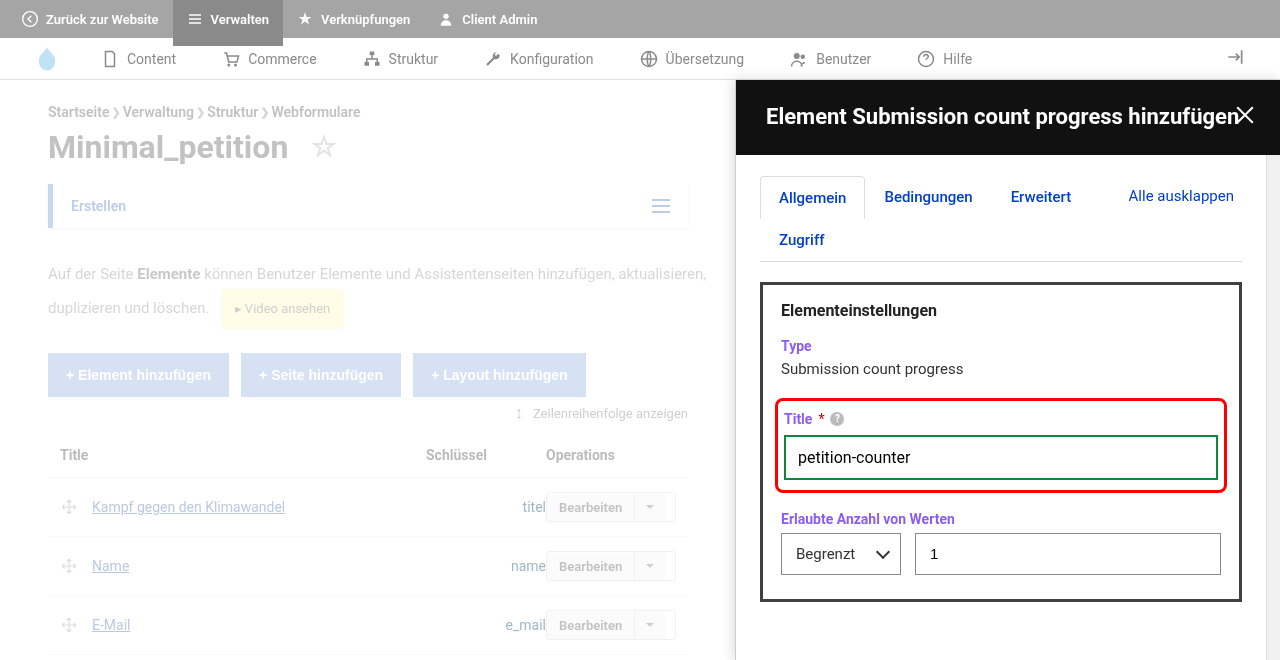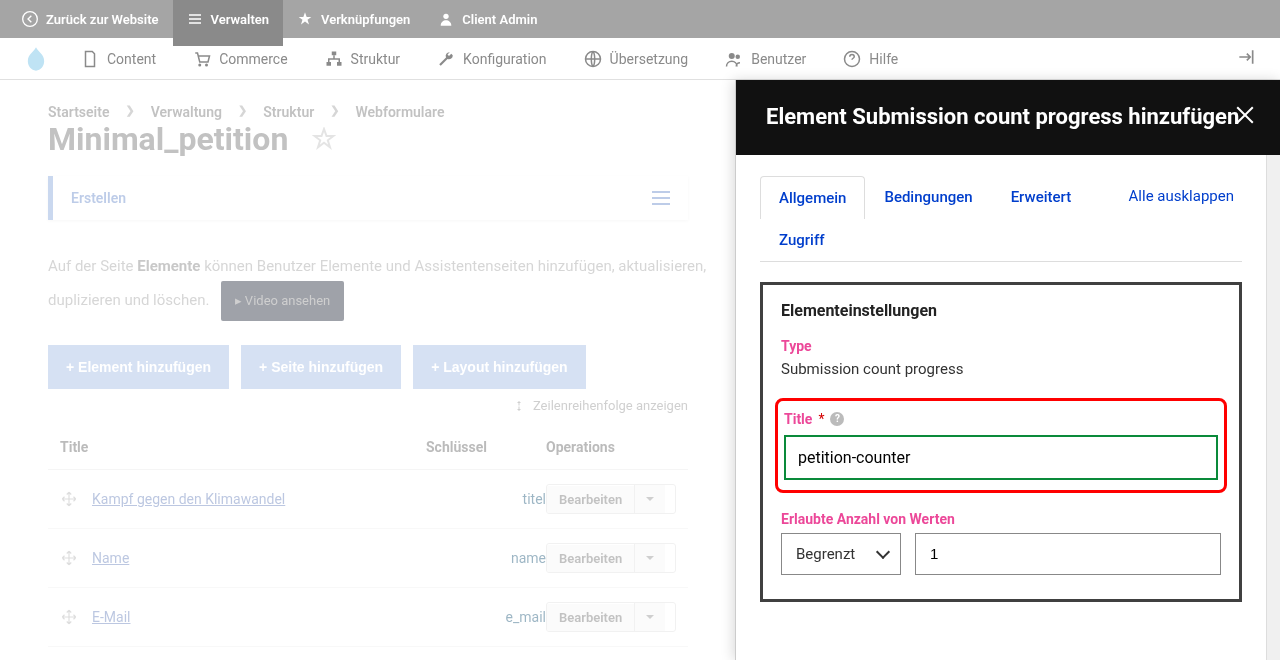--- a/index.html
+++ b/index.html
@@ -5,47 +5,47 @@
 * { box-sizing: border-box; margin: 0; padding: 0; }
 body { font-family: -apple-system, BlinkMacSystemFont, "Segoe UI", Roboto, sans-serif; font-size: 14px; color: #333; background: #fff; width: 1280px; height: 660px; overflow: hidden; position: relative; }
 
 
 .admin-bar { height: 38px; background: #a5a5a5; display: flex; align-items: center; padding: 0 8px; gap: 0; }
 .admin-bar-item { display: flex; align-items: center; gap: 8px; padding: 0 14px; height: 53px; color: #fff; font-weight: 600; font-size: 13px; cursor: pointer; }
 .admin-bar-item.active { background: #8a8a8a; }
 .admin-bar svg { width: 16px; height: 16px; fill: #fff; }
 
 
-.secondary-nav { height: 42px; background: #fff; border-bottom: 1px solid #e0e0e0; display: flex; align-items: center; padding: 0 12px; gap: 5px; }
+.secondary-nav { height: 42px; background: #fff; border-bottom: 1px solid #e0e0e0; display: flex; align-items: center; padding: 0 23px; gap: 14px; }
 .secondary-nav .logo { width: 28px; height: 28px; margin: 0 10px; }
 .secondary-nav-item { display: flex; align-items: center; gap: 8px; padding: 0 16px; height: 42px; color: #8a8a8a; font-size: 14px; cursor: pointer; }
 .secondary-nav-item svg { width: 18px; height: 18px; fill: #8a8a8a; }
 .secondary-nav .spacer { flex: 1; }
 .secondary-nav .nav-right { padding: 0 12px; }
 
 
 .main-area { position: absolute; top: 80px; left: 0; right: 0; bottom: 0; overflow: hidden; }
 .dim-overlay { position: absolute; inset: 0; background: rgba(255,255,255,0.6); z-index: 5; }
 .page-content { padding: 24px 48px; }
 
-.breadcrumb { display: flex; gap: 16px; color: #666; font-size: 14px; font-weight: 600; }
+.breadcrumb { display: flex; align-items: center; gap: 2px; color: #666; font-size: 14px; margin-bottom: 8px; font-weight: 600; }
 .breadcrumb .sep { color: #999; font-size: 11px; }
 
 .page-title-row { display: flex; align-items: center; gap: 24px; margin-bottom: 18px; }
 .page-title { font-size: 32px; font-weight: 700; color: #666; }
 .star-icon { width: 24px; height: 24px; fill: none; stroke: #bbb; stroke-width: 2; }
 
 .create-bar { border-left: 5px solid #7a9fd6; background: #fff; padding: 14px 18px; display: flex; align-items: center; justify-content: space-between; box-shadow: 0 1px 3px rgba(0,0,0,0.08); margin-bottom: 32px; max-width: 640px; }
 .create-bar .label { color: #5a7fc6; font-weight: 600; }
 .hamburger-small { width: 18px; height: 14px; }
 .hamburger-small div { height: 2px; background: #5a7fc6; margin-bottom: 4px; }
 
 .desc-text { color: #999; font-size: 15px; line-height: 1.9; margin-bottom: 24px; max-width: 660px; }
 .desc-text strong { color: #777; font-weight: 700; }
-.video-btn { display: inline-block; background: #0f172a; color: #888; padding: 8px 14px; font-size: 13px; border-radius: 2px; margin-left: 8px; }
+.video-btn { display: inline-block; background: #fef9c3; color: #888; padding: 8px 14px; font-size: 13px; border-radius: 2px; margin-left: 8px; }
 
 .action-buttons { display: flex; gap: 12px; margin-bottom: 8px; }
 .action-btn { background: #9ab5e2; color: #fff; padding: 14px 18px; font-weight: 700; font-size: 14px; border: none; cursor: pointer; }
 .row-order { text-align: right; max-width: 640px; margin-bottom: 12px; }
 .row-order span { color: #888; font-size: 13px; }
 .row-order svg { width: 12px; height: 12px; fill: #888; display: inline; margin-right: 4px; vertical-align: middle; }
 
 .elements-table { max-width: 640px; }
 .elements-table .thead { display: flex; padding: 14px 12px; font-weight: 700; color: #555; border-bottom: 1px solid #e5e5e5; }
 .elements-table .col-title { flex: 1; }
@@ -73,21 +73,21 @@
 
 .panel-body { flex: 1; overflow: auto; padding: 20px 24px 20px 24px; margin-right: 14px; }
 .tabs-row { display: flex; flex-wrap: wrap; align-items: center; gap: 0; border-bottom: 1px solid #ddd; position: relative; margin-bottom: 20px; }
 .tab { padding: 12px 18px; color: #003ecc; font-weight: 500; cursor: pointer; border: 1px solid transparent; border-bottom: none; font-size: 15px; }
 .tab.active { border-color: #ddd; border-radius: 4px 4px 0 0; background: #fff; position: relative; top: 1px; color: #003ecc; }
 .expand-all { margin-left: auto; color: #003ecc; font-size: 15px; padding: 12px 8px; cursor: pointer; }
 .tabs-row-2 { width: 100%; }
 
 .settings-box { border: 3px solid #404040; padding: 16px 18px 24px; }
 .settings-heading { font-weight: 700; font-size: 16px; margin-bottom: 18px; color: #222; }
-.field-label { font-weight: 700; font-size: 14px; margin-bottom: 6px; color: #ec4899; }
+.field-label { font-weight: 700; font-size: 14px; margin-bottom: 6px; color: #8b5cf6; }
 .field-value { color: #333; font-size: 15px; margin-bottom: 20px; }
 
 .title-highlight { border: 3px solid #ff0000; border-radius: 8px; padding: 10px 6px 10px 6px; margin: 0 -6px 18px -6px; }
 .title-label-row { display: flex; align-items: center; gap: 6px; margin-bottom: 8px; }
 .title-label-row .req { color: #d40000; }
 .help-icon { width: 14px; height: 14px; border-radius: 50%; background: #bbb; color: #fff; font-size: 10px; display: flex; align-items: center; justify-content: center; font-weight: 700; }
 .title-input { width: 100%; padding: 11px 12px; border: 2px solid #0a8a3a; font-size: 16px; font-family: inherit; outline: none; }
 
 .allowed-row { display: flex; gap: 14px; margin-top: 6px; }
 .select-box { position: relative; border: 1px solid #888; padding: 11px 38px 11px 14px; font-size: 15px; min-width: 120px; cursor: pointer; }

